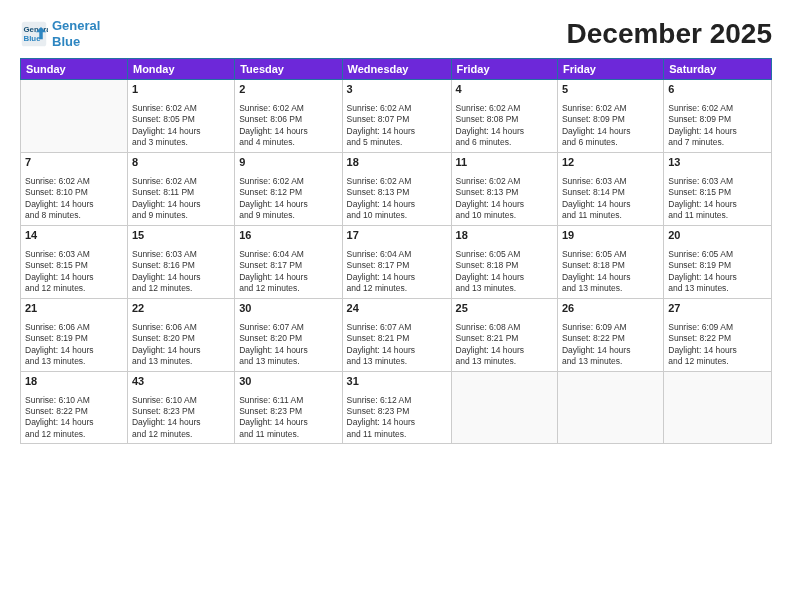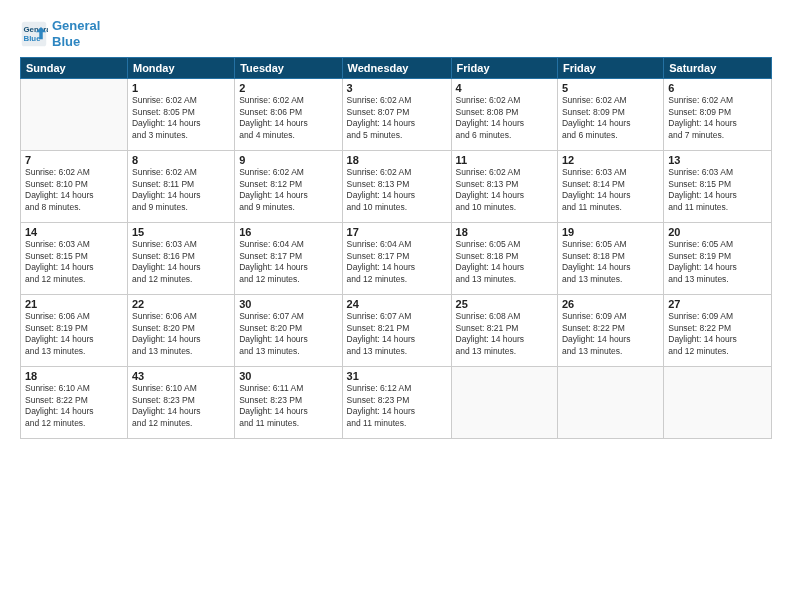--- a/index.html
+++ b/index.html
@@ -52,21 +52,21 @@
       font-size: 14px;
       font-weight: normal;
       color: #444;
     }
     .calendar {
       width: 100%;
       border-collapse: collapse;
       border: 1px solid #ccc;
     }
     .calendar th {
-      background: #0c4a6e;
+      background: #6d28d9;
       color: #fff;
       font-size: 11px;
       font-weight: bold;
       padding: 4px 5px;
       border: 1px solid #2471a3;
       text-align: left;
     }
     .calendar td {
       border: 1px solid #ccc;
       vertical-align: top;
@@ -82,20 +82,21 @@
       font-size: 11px;
       font-weight: bold;
       color: #222;
       display: block;
       margin-bottom: 1px;
     }
     .day-info {
       font-size: 8.5px;
       color: #333;
       line-height: 1.35;
+      margin-top: 8px;
     }
     .week-row td {
       height: 72px;
     }
   </style>
 </head>
 <body>
 
 <div class="page">
   <div class="header">
@@ -107,20 +108,21 @@
         <polygon points="24,8 30,14 26,14 26,22 22,22 22,14 18,14" fill="#2e86c1"></polygon>
       </svg>
       <div>
         <div class="logo-text">
           <span>General</span><br>
           <span style="color:#2e86c1">Blue</span>
         </div>
       </div>
     </div>
     <div class="title-block">
+      <h1>December 2025</h1>
     </div>
   </div>
 
   <table class="calendar">
     <thead>
       <tr>
         <th>Sunday</th>
         <th>Monday</th>
         <th>Tuesday</th>
         <th>Wednesday</th>

